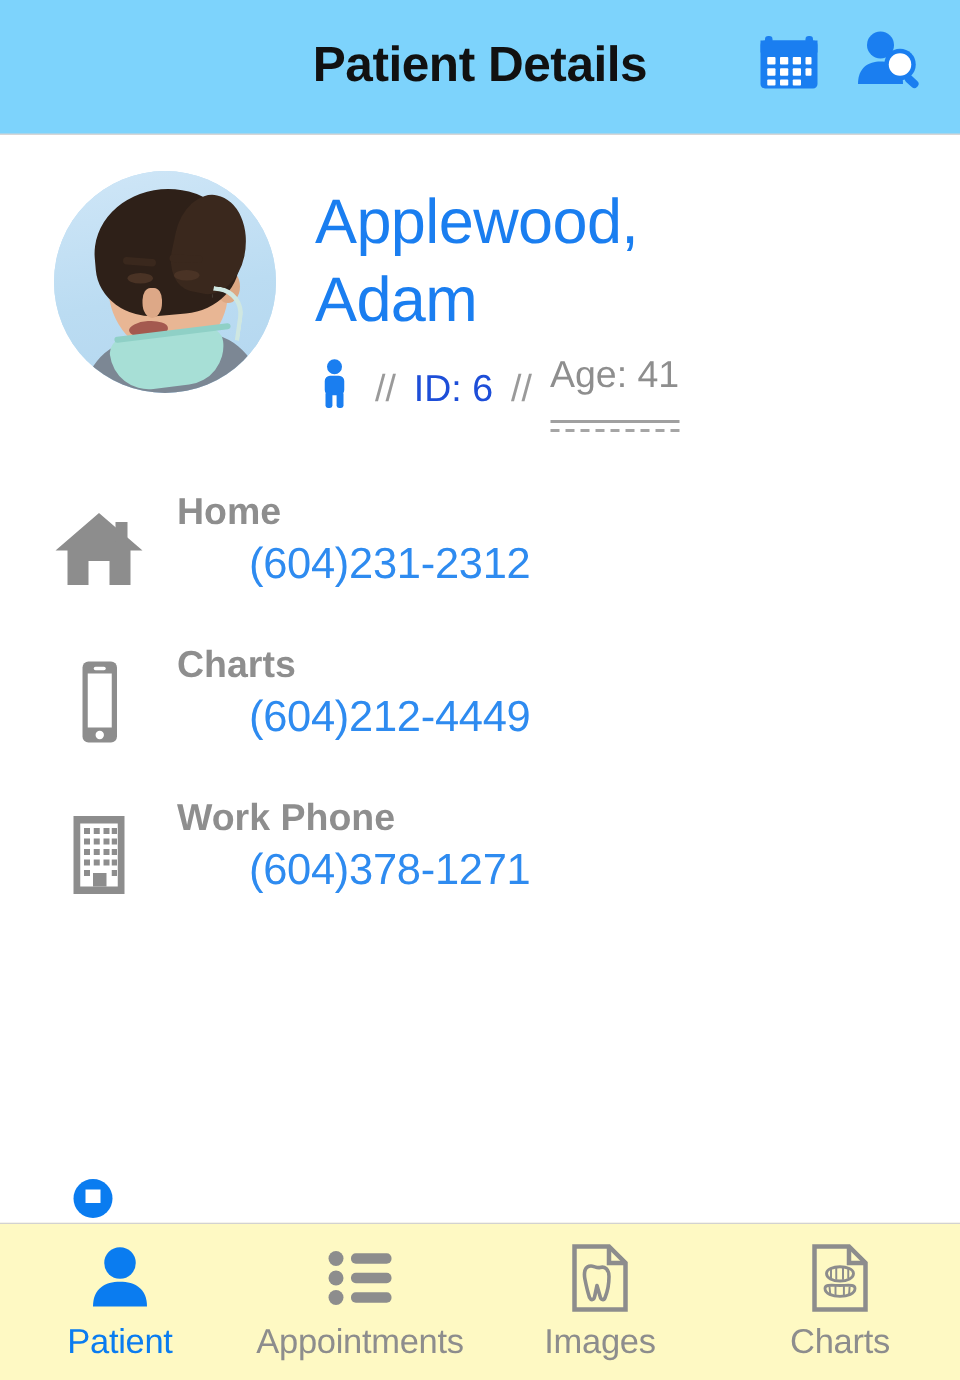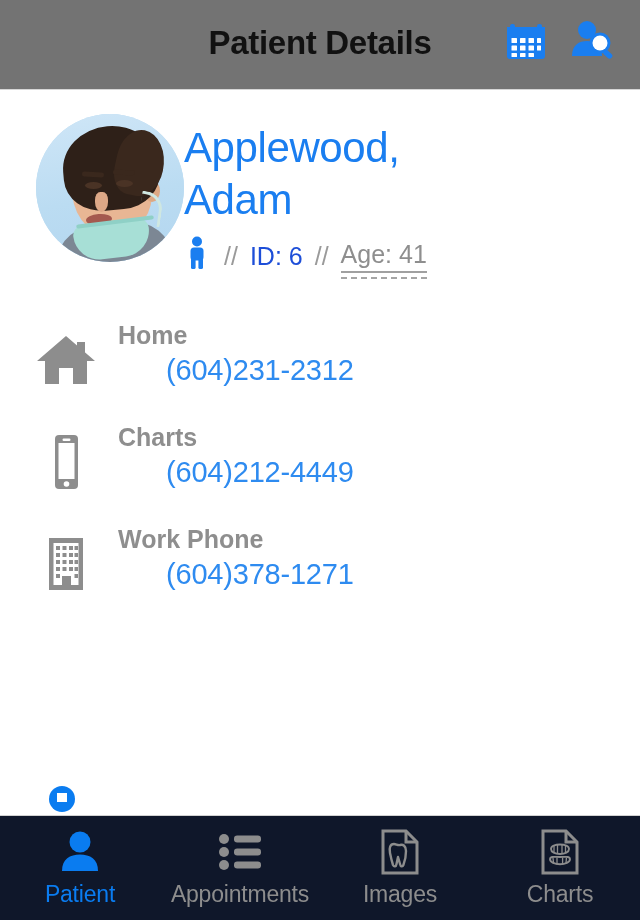--- a/index.html
+++ b/index.html
@@ -15,21 +15,21 @@
     background: #ffffff;
     display: flex; flex-direction: column;
   }
 
   
   .header {
     position: relative;
     height: 90px;
     flex: 0 0 90px;
     border-bottom: 1px solid #d6d6d6;
-    background: #737373;
+    background: #7dd3fc;
   }
   .header-title {
     position: absolute;
     left: 0; right: 0; top: 24px;
     text-align: center;
     font-size: 33px;
     font-weight: bold;
     color: #111111;
     letter-spacing: -0.3px;
   }
@@ -74,20 +74,21 @@
   .ph-brow-r { position:absolute; left:77px; top:56px; width:22px; height:5px; background:#3a281d; border-radius:3px; transform: rotate(2deg);}
   .ph-eye-l { position:absolute; left:49px; top:68px; width:17px; height:7px; background:#4a3325; border-radius:50%; }
   .ph-eye-r { position:absolute; left:80px; top:66px; width:17px; height:7px; background:#4a3325; border-radius:50%; }
   .ph-nose { position:absolute; left:59px; top:78px; width:13px; height:20px; background:#dda887; border-radius:40% 40% 50% 50%; }
   .ph-mouth { position:absolute; left:50px; top:100px; width:26px; height:11px; background:#a4594f; border-radius:50%; transform: rotate(-4deg);}
   .ph-mask { position:absolute; left:38px; top:108px; width:76px; height:36px; background:#a7dfd6; border-radius:10px 10px 26px 26px; transform: rotate(-7deg); }
   .ph-mask-line { position:absolute; left:40px; top:106px; width:78px; height:4px; background:#8fd0c6; transform: rotate(-7deg); border-radius:2px;}
   .ph-strap { position:absolute; left:104px; top:78px; width:22px; height:34px; border:3px solid #cfe7e1; border-left:none; border-bottom:none; border-radius:0 18px 0 0; transform: rotate(8deg);}
 
   .patient-ident {
+    margin-left: 26px;
     padding-top: 8px;
   }
   .patient-name {
     font-size: 42px;
     line-height: 52px;
     color: #1a7ef0;
     font-weight: normal;
     max-width: 290px;
     letter-spacing: -0.4px;
   }
@@ -97,21 +98,21 @@
     margin-top: 10px;
     font-size: 25px;
     color: #8e8e8e;
   }
   .meta-sep { margin: 0 12px; color: #9a9a9a; }
   .meta-id { color: #1d4ed8; }
   .meta-age {
     color: #8e8e8e;
     border-bottom: 2px solid #a0a0a0;
     position: relative;
-    padding-bottom: 2px;
+    padding-bottom: 15px;
   }
   .meta-age::after {
     content: "";
     position: absolute;
     left: 0; right: 0; bottom: -8px;
     border-bottom: 2px dashed #a5a5a5;
   }
   .gender-icon { margin-right: 2px; display: block; }
 
   
@@ -148,21 +149,21 @@
     position: absolute;
     left: 36px;
     bottom: -22px;
     width: 52px; height: 52px;
   }
 
   
   .tabbar {
     flex: 0 0 105px;
     height: 105px;
-    background: #0f172a;
+    background: #fef9c3;
     border-top: 1px solid #d2d2d2;
     display: flex;
     align-items: center;
   }
   .tab {
     flex: 1 1 0;
     display: flex;
     flex-direction: column;
     align-items: center;
     justify-content: center;

